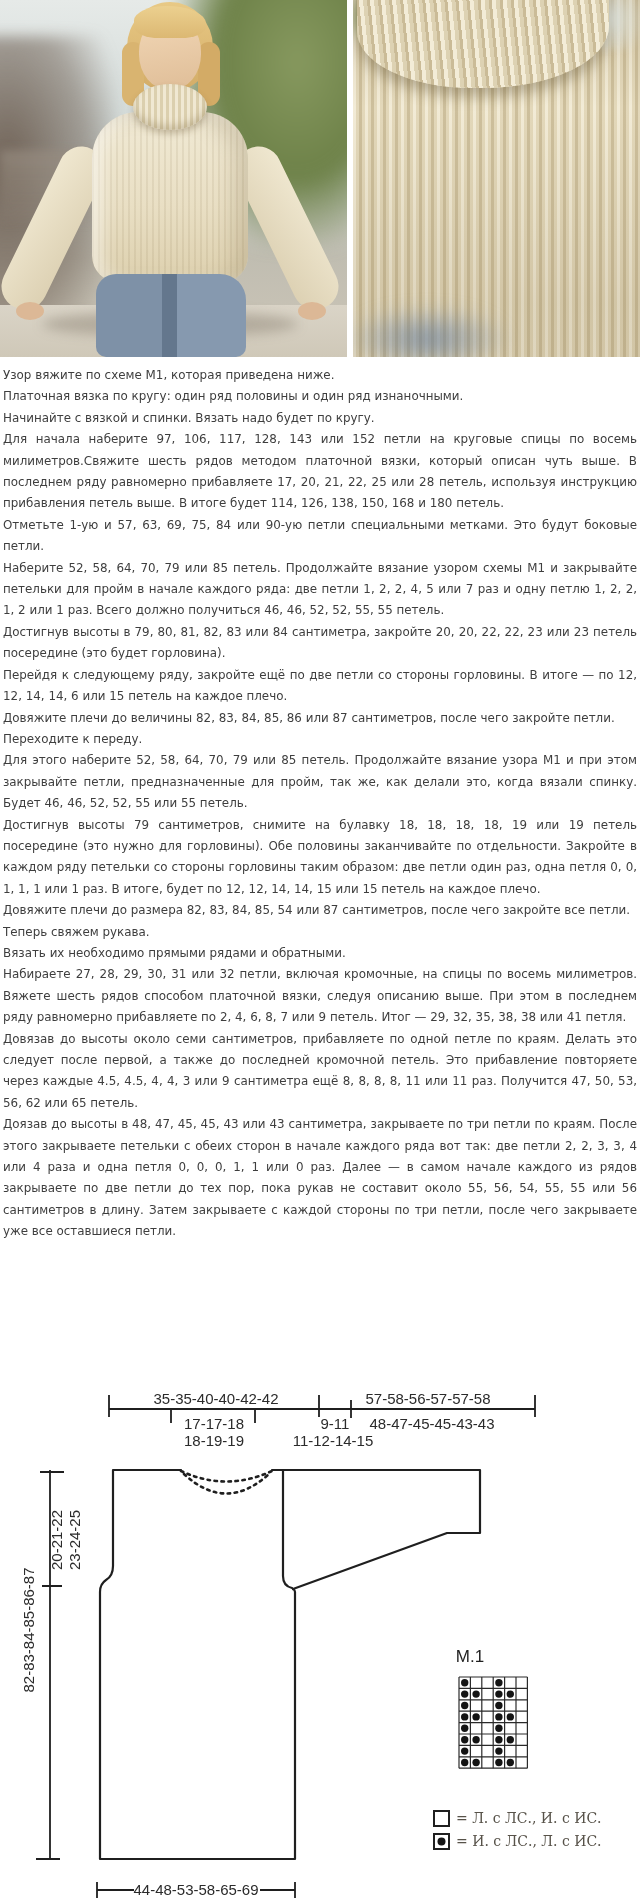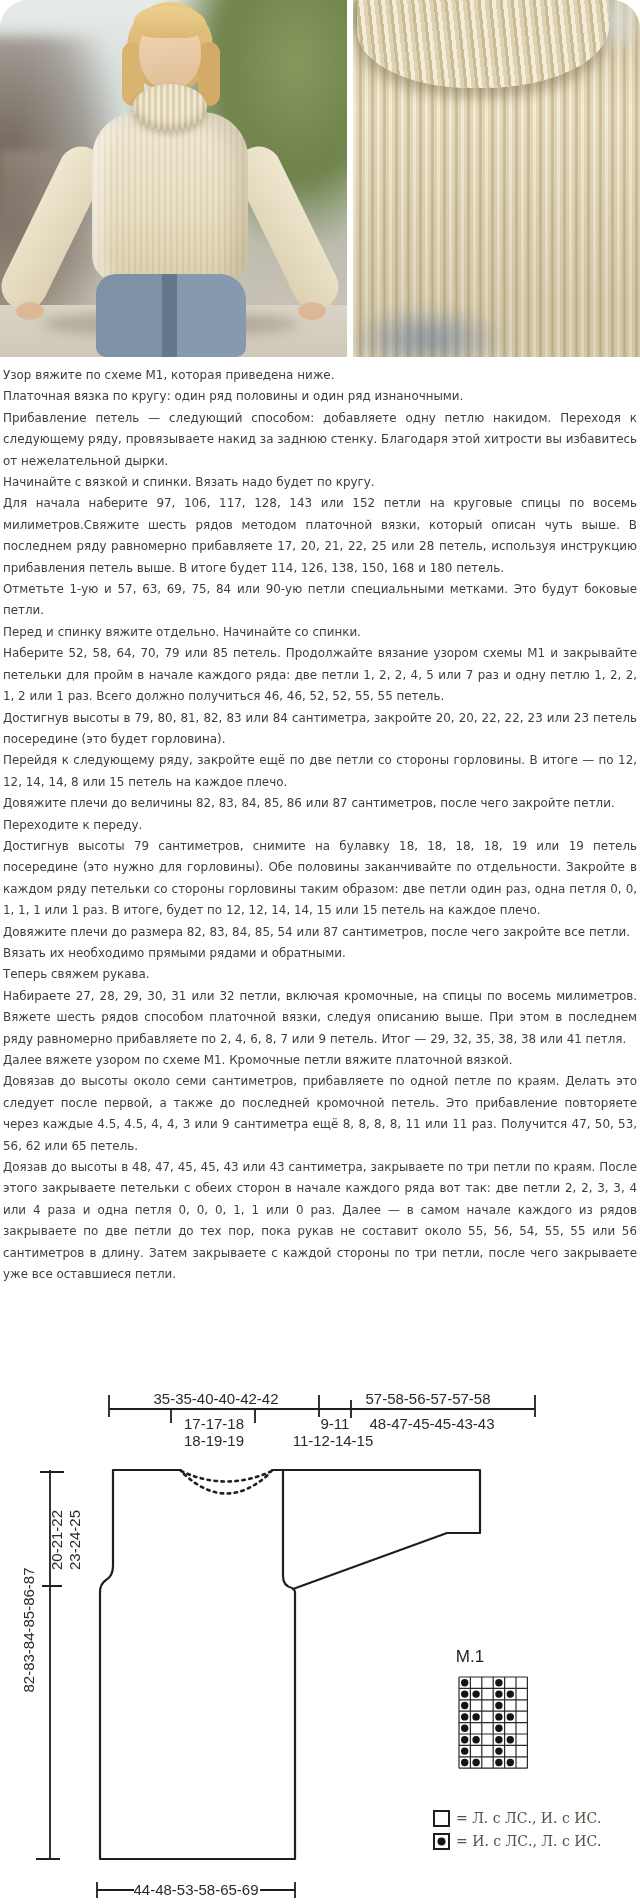--- a/index.html
+++ b/index.html
@@ -1,17 +1,17 @@
 <!DOCTYPE html>
 <html><head>
 <meta charset="utf-8">
 <style>
   html,body{margin:0;padding:0;background:#ffffff;}
   .page{position:relative;width:640px;height:1904px;background:#fff;overflow:hidden;
-        font-family:"DejaVu Sans","Liberation Sans",sans-serif;border-radius:29px;}
+        font-family:"DejaVu Sans","Liberation Sans",sans-serif;}
 
   
   .photos{position:absolute;top:0;left:0;width:640px;height:357px;}
   .photo{position:absolute;top:0;height:357px;overflow:hidden;background:#e9e0c8;}
   .photo-left{left:0;width:347px;}
   .photo-right{left:353px;width:287px;}
   .photo *{position:absolute;}
 
   .sky{inset:0;background:linear-gradient(180deg,#e6eae8 0%,#cfd7d5 42%,#c0bdb1 72%,#cdc6b8 100%);}
   .foliage{right:-34px;top:-24px;width:210px;height:270px;
@@ -107,36 +107,34 @@
       <div class="jeans-hint"></div>
       <div class="corner-green"></div>
       <div class="corner-sky"></div>
       <div class="collar2"></div>
     </div>
   </div>
 
   <div class="instructions" id="instructions">
       <p>Узор вяжите по схеме М1, которая приведена ниже.</p>
       <p>Платочная вязка по кругу: один ряд половины и один ряд изнаночными.</p>
-      <p>Прибавление петель — следующий способом: добавляете одну петлю накидом. Переходя к следующему ряду, провязываете накид за заднюю стенку. Благодаря этой хитрости вы избавитесь от нежелательной дырки.</p>
       <p>Начинайте с вязкой и спинки. Вязать надо будет по кругу.</p>
       <p>Для начала наберите 97, 106, 117, 128, 143 или 152 петли на круговые спицы по восемь милиметров.Свяжите шесть рядов методом платочной вязки, который описан чуть выше. В последнем ряду равномерно прибавляете 17, 20, 21, 22, 25 или 28 петель, используя инструкцию прибавления петель выше. В итоге будет 114, 126, 138, 150, 168 и 180 петель.</p>
       <p>Отметьте 1-ую и 57, 63, 69, 75, 84 или 90-ую петли специальными метками. Это будут боковые петли.</p>
-      <p>Перед и спинку вяжите отдельно. Начинайте со спинки.</p>
       <p>Наберите 52, 58, 64, 70, 79 или 85 петель. Продолжайте вязание узором схемы М1 и закрывайте петельки для пройм в начале каждого ряда: две петли 1, 2, 2, 4, 5 или 7 раз и одну петлю 1, 2, 2, 1, 2 или 1 раз. Всего должно получиться 46, 46, 52, 52, 55, 55 петель.</p>
       <p>Достигнув высоты в 79, 80, 81, 82, 83 или 84 сантиметра, закройте 20, 20, 22, 22, 23 или 23 петель посередине (это будет горловина).</p>
-      <p>Перейдя к следующему ряду, закройте ещё по две петли со стороны горловины. В итоге — по 12, 12, 14, 14, 8 или 15 петель на каждое плечо.</p>
+      <p>Перейдя к следующему ряду, закройте ещё по две петли со стороны горловины. В итоге — по 12, 12, 14, 14, 6 или 15 петель на каждое плечо.</p>
       <p>Довяжите плечи до величины 82, 83, 84, 85, 86 или 87 сантиметров, после чего закройте петли.</p>
       <p>Переходите к переду.</p>
+      <p>Для этого наберите 52, 58, 64, 70, 79 или 85 петель. Продолжайте вязание узора М1 и при этом закрывайте петли, предназначенные для пройм, так же, как делали это, когда вязали спинку. Будет 46, 46, 52, 52, 55 или 55 петель.</p>
       <p>Достигнув высоты 79 сантиметров, снимите на булавку 18, 18, 18, 18, 19 или 19 петель посередине (это нужно для горловины). Обе половины заканчивайте по отдельности. Закройте в каждом ряду петельки со стороны горловины таким образом: две петли один раз, одна петля 0, 0, 1, 1, 1 или 1 раз. В итоге, будет по 12, 12, 14, 14, 15 или 15 петель на каждое плечо.</p>
       <p>Довяжите плечи до размера 82, 83, 84, 85, 54 или 87 сантиметров, после чего закройте все петли.</p>
+      <p>Теперь свяжем рукава.</p>
       <p>Вязать их необходимо прямыми рядами и обратными.</p>
-      <p>Теперь свяжем рукава.</p>
       <p>Набираете 27, 28, 29, 30, 31 или 32 петли, включая кромочные, на спицы по восемь милиметров. Вяжете шесть рядов способом платочной вязки, следуя описанию выше. При этом в последнем ряду равномерно прибавляете по 2, 4, 6, 8, 7 или 9 петель. Итог — 29, 32, 35, 38, 38 или 41 петля.</p>
-      <p>Далее вяжете узором по схеме М1. Кромочные петли вяжите платочной вязкой.</p>
       <p>Довязав до высоты около семи сантиметров, прибавляете по одной петле по краям. Делать это следует после первой, а также до последней кромочной петель. Это прибавление повторяете через каждые 4.5, 4.5, 4, 4, 3 или 9 сантиметра ещё 8, 8, 8, 8, 11 или 11 раз. Получится 47, 50, 53, 56, 62 или 65 петель.</p>
       <p>Доязав до высоты в 48, 47, 45, 45, 43 или 43 сантиметра, закрываете по три петли по краям. После этого закрываете петельки с обеих сторон в начале каждого ряда вот так: две петли 2, 2, 3, 3, 4 или 4 раза и одна петля 0, 0, 0, 1, 1 или 0 раз. Далее — в самом начале каждого из рядов закрываете по две петли до тех пор, пока рукав не составит около 55, 56, 54, 55, 55 или 56 сантиметров в длину. Затем закрываете с каждой стороны по три петли, после чего закрываете уже все оставшиеся петли.</p>
     </div>
 
   <svg class="schematic" width="640" height="516" viewBox="0 0 640 516" xmlns="http://www.w3.org/2000/svg">
 
     <g>
       <path class="dim" d="M109,21 H535"></path>
       <path class="dim" d="M109,7 V29 M319,7 V29 M535,7 V29"></path>
       <path class="dim" d="M171,21 V35 M255,21 V35 M351,12 V30"></path>

